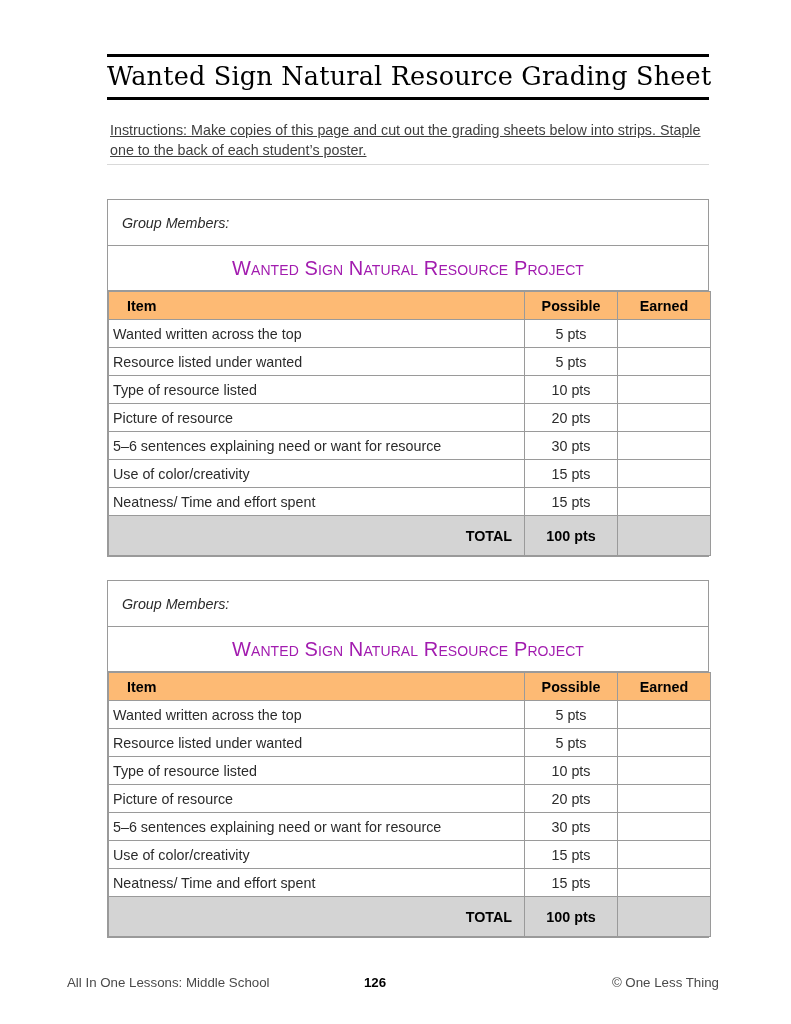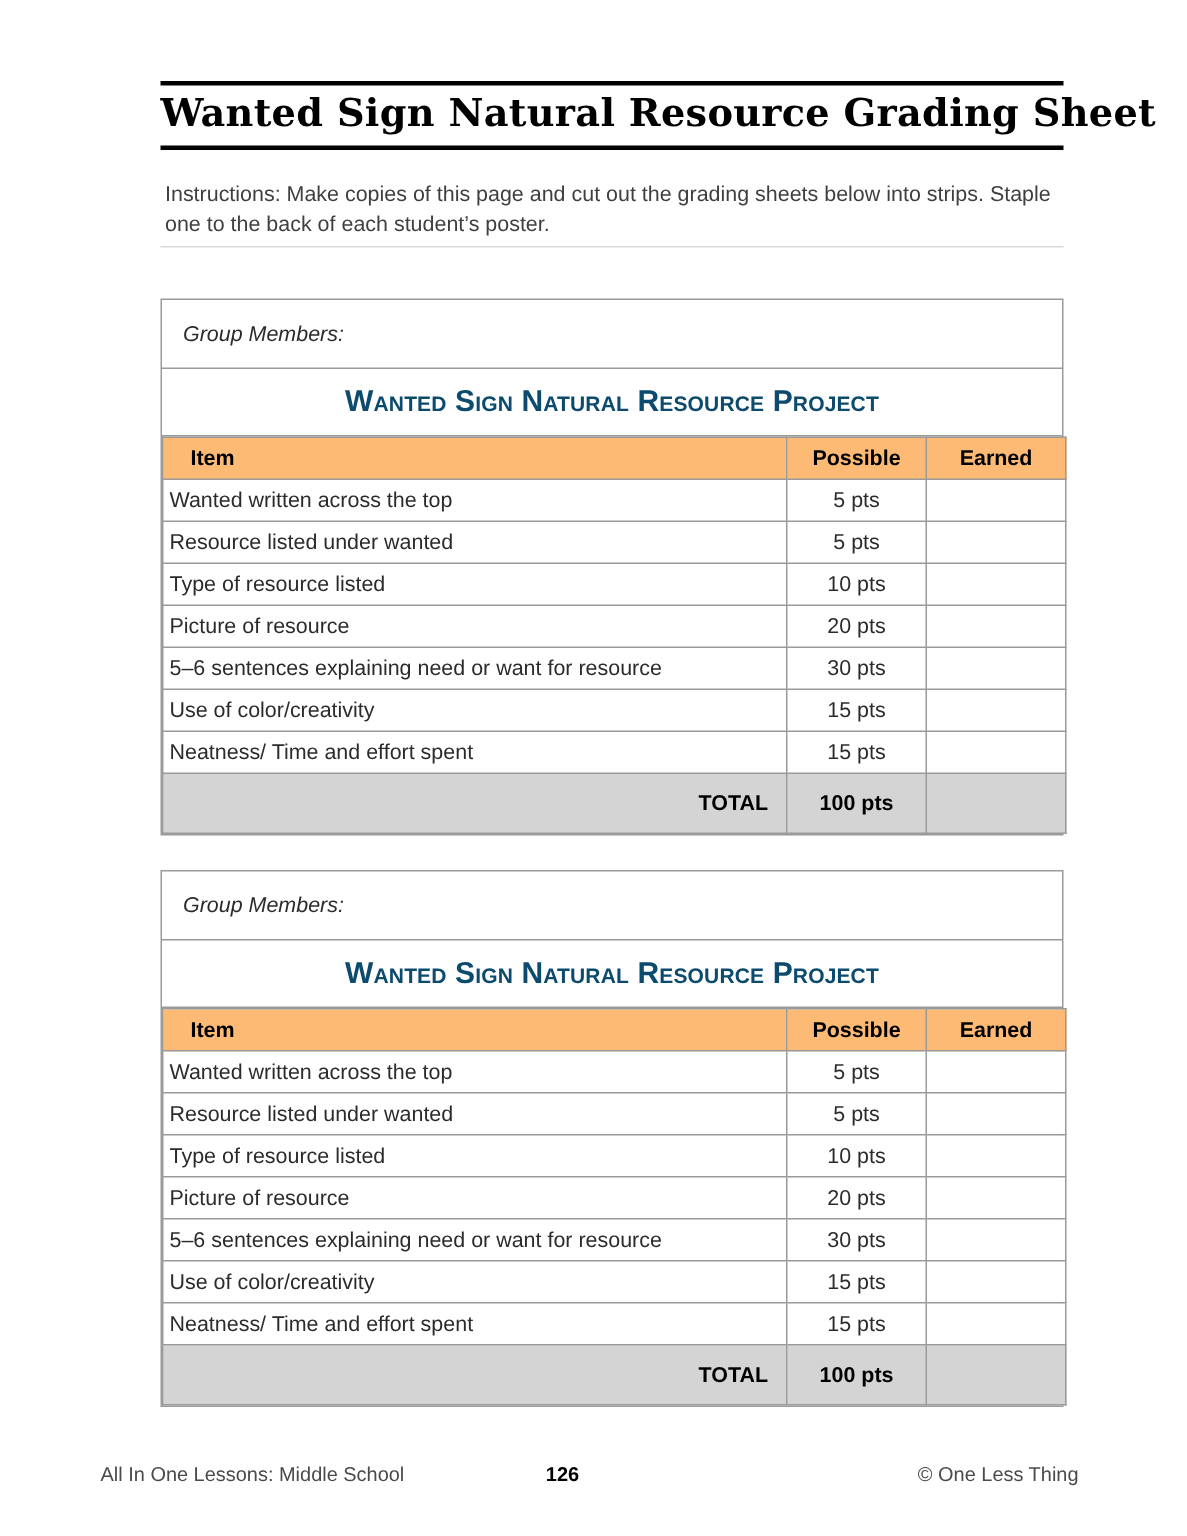--- a/index.html
+++ b/index.html
@@ -32,39 +32,40 @@
   .rule-thick {
     height: 3px;
     background: #000000;
     width: 100%;
   }
   .rule-thick.bottom {
     height: 3px;
   }
   .page-title {
     font-family: "DejaVu Serif", serif;
-    font-weight: bold;
+    font-weight: normal;
     font-size: 25.5px;
     letter-spacing: 0.2px;
     text-align: center;
     color: #000000;
     padding: 5px 0 6px 0;
     line-height: 1.12;
     white-space: nowrap;
   }
 
   
   .instructions {
     position: absolute;
     left: 110px;
     top: 120px;
     width: 600px;
     font-size: 14.3px;
     line-height: 1.42;
     color: #3f3f3f;
+    text-decoration: underline;
   }
   .instr-divider {
     position: absolute;
     left: 107px;
     top: 164px;
     width: 602px;
     height: 1px;
     background: #d9d9d9;
   }
 
@@ -97,22 +98,22 @@
   .sheet-title-row {
     height: 45px;
     box-sizing: border-box;
     border-bottom: 1px solid #9a9a9a;
     display: flex;
     align-items: center;
     justify-content: center;
   }
   .sheet-title {
     font-size: 20px;
-    font-weight: bold;
-    color: #0c4a6e;
+    font-weight: normal;
+    color: #a21caf;
     font-variant: small-caps;
     letter-spacing: 0.1px;
     text-align: center;
     white-space: nowrap;
   }
 
   table.grade {
     border-collapse: collapse;
     width: 100%;
     table-layout: fixed;

